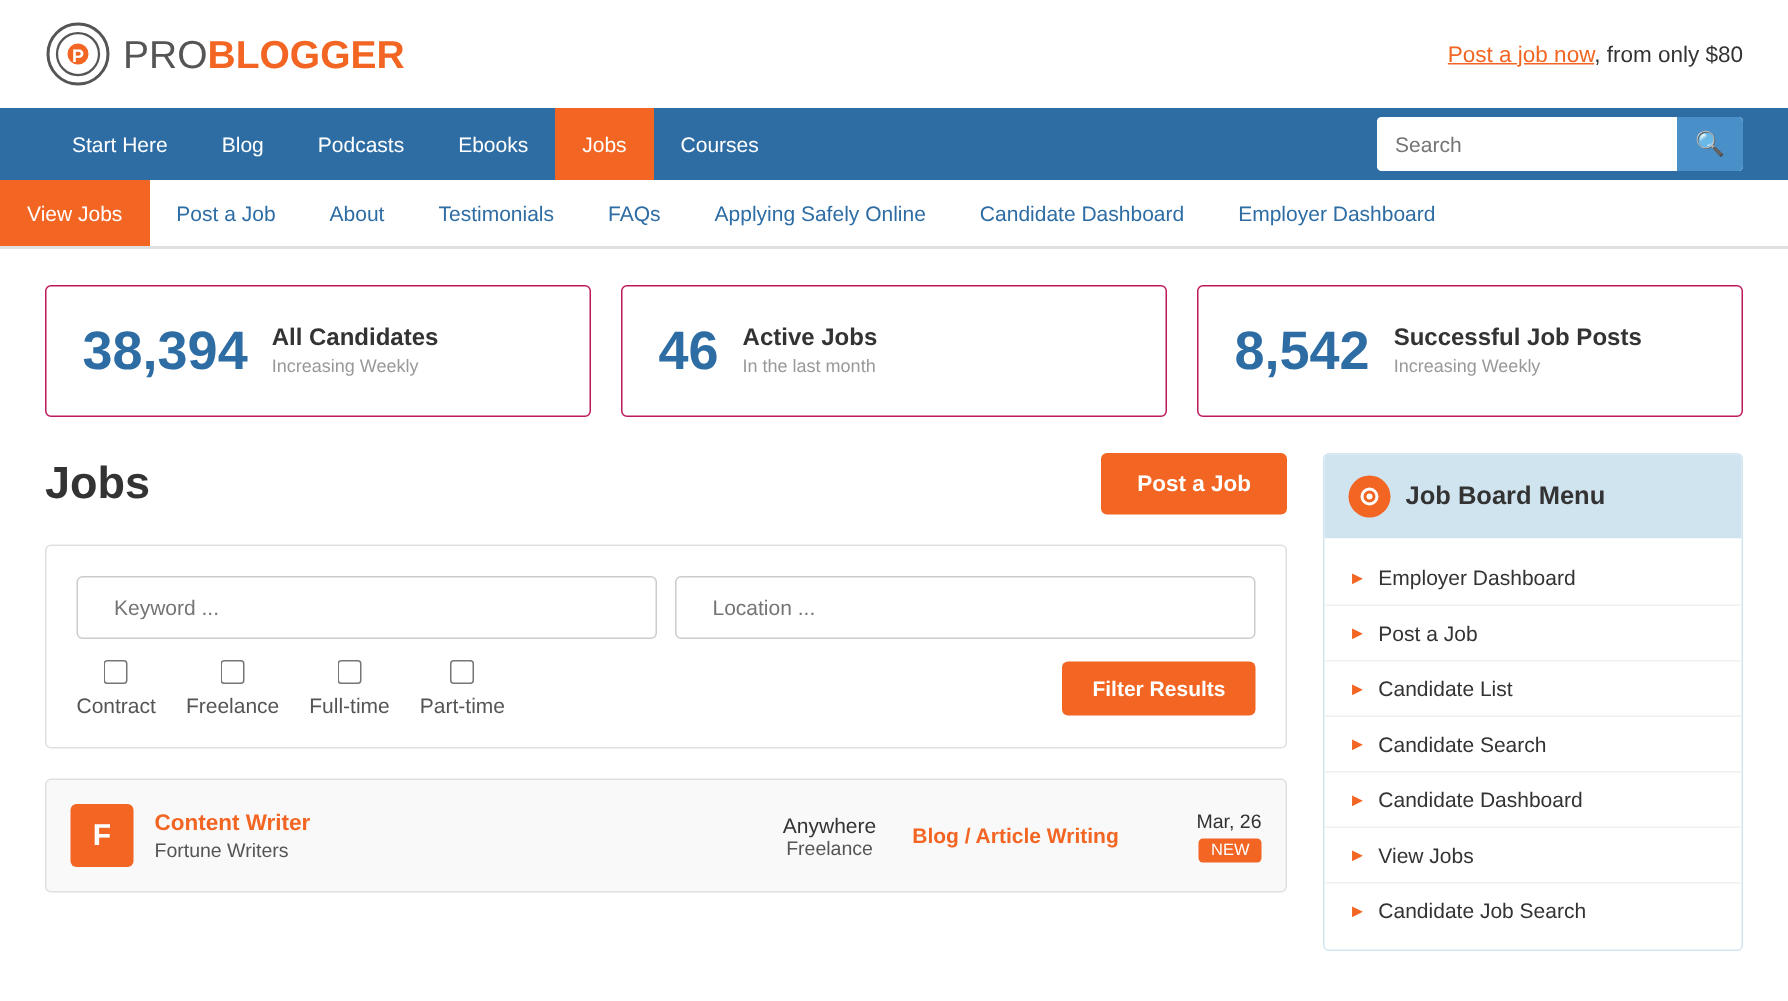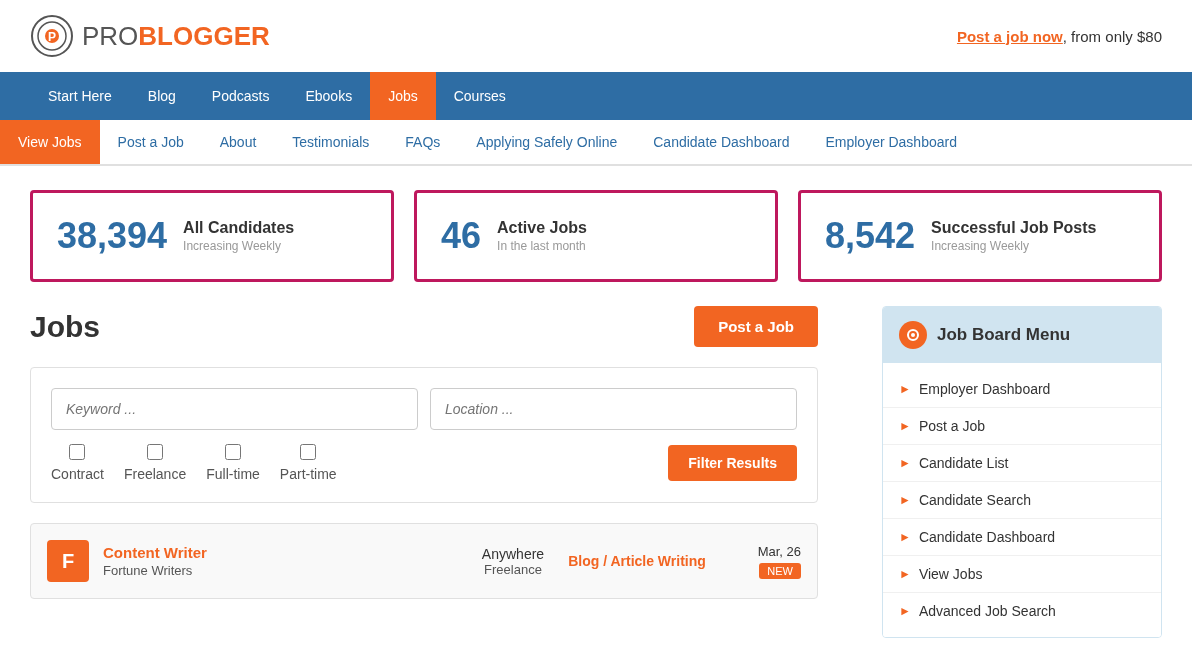--- a/index.html
+++ b/index.html
@@ -22,21 +22,21 @@
       width: 44px;
       height: 44px;
     }
     .top-right {
       font-size: 15px;
       color: #333;
     }
     .top-right a {
       color: #f26522;
       text-decoration: underline;
-      font-weight: 700;
+      font-weight: 400;
     }
 
     
     .main-nav {
       background: #2e6da4;
       display: flex;
       align-items: center;
       padding: 0 30px;
     }
     .main-nav-items {
@@ -103,21 +103,21 @@
     }
 
     
     .stats-section {
       display: flex;
       gap: 20px;
       padding: 24px 30px;
     }
     .stat-card {
       flex: 1;
-      border: 3px solid #be185d;
+      border: 1px solid #be185d;
       border-radius: 4px;
       padding: 22px 24px;
       display: flex;
       align-items: center;
       gap: 16px;
     }
     .stat-number {
       font-size: 36px;
       font-weight: 700;
       color: #2e6da4;
@@ -177,25 +177,24 @@
     }
     .search-inputs {
       display: flex;
       gap: 12px;
       margin-bottom: 14px;
     }
     .search-input {
       flex: 1;
       border: 1px solid #ccc;
       border-radius: 4px;
-      padding: 12px 14px;
+      padding: 12px 24px;
       font-size: 14px;
       color: #999;
       outline: none;
-      font-style: italic;
     }
     .search-filters {
       display: flex;
       align-items: center;
       gap: 20px;
     }
     .filter-checkbox {
       display: flex;
       align-items: center;
       gap: 6px;
@@ -297,21 +296,20 @@
       padding: 2px 8px;
       border-radius: 3px;
       display: inline-block;
       margin-top: 4px;
     }
 
     
     .sidebar {
       width: 280px;
       flex-shrink: 0;
-      margin-left: 40px;
     }
     .sidebar-menu {
       border: 1px solid #d0e4f0;
       border-radius: 4px;
       overflow: hidden;
     }
     .sidebar-menu-header {
       background: #d0e4f0;
       padding: 14px 16px;
       display: flex;
@@ -378,20 +376,24 @@
 </div>
 
 <nav class="main-nav">
   <div class="main-nav-items">
     <a class="main-nav-item" href="#">Start Here</a>
     <a class="main-nav-item" href="#">Blog</a>
     <a class="main-nav-item" href="#">Podcasts</a>
     <a class="main-nav-item" href="#">Ebooks</a>
     <a class="main-nav-item active" href="#">Jobs</a>
     <a class="main-nav-item" href="#">Courses</a>
+  </div>
+  <div class="nav-search">
+    <input type="text" placeholder="Search" style="">
+    <button>🔍</button>
   </div>
 </nav>
 
 <nav class="sub-nav">
   <a class="sub-nav-item active" href="#">View Jobs</a>
   <a class="sub-nav-item" href="#">Post a Job</a>
   <a class="sub-nav-item" href="#">About</a>
   <a class="sub-nav-item" href="#">Testimonials</a>
   <a class="sub-nav-item" href="#">FAQs</a>
   <a class="sub-nav-item" href="#">Applying Safely Online</a>
@@ -510,19 +512,19 @@
         <a href="#" class="sidebar-menu-item">
           <span class="sidebar-arrow">►</span>
           <span>Candidate Dashboard</span>
         </a>
         <a href="#" class="sidebar-menu-item">
           <span class="sidebar-arrow">►</span>
           <span>View Jobs</span>
         </a>
         <a href="#" class="sidebar-menu-item">
           <span class="sidebar-arrow">►</span>
-          <span>Advanced Job Search</span>
+          <span>Candidate Job Search</span>
         </a>
       </div>
     </div>
   </div>
 
 </div>
 
 </body></html>

